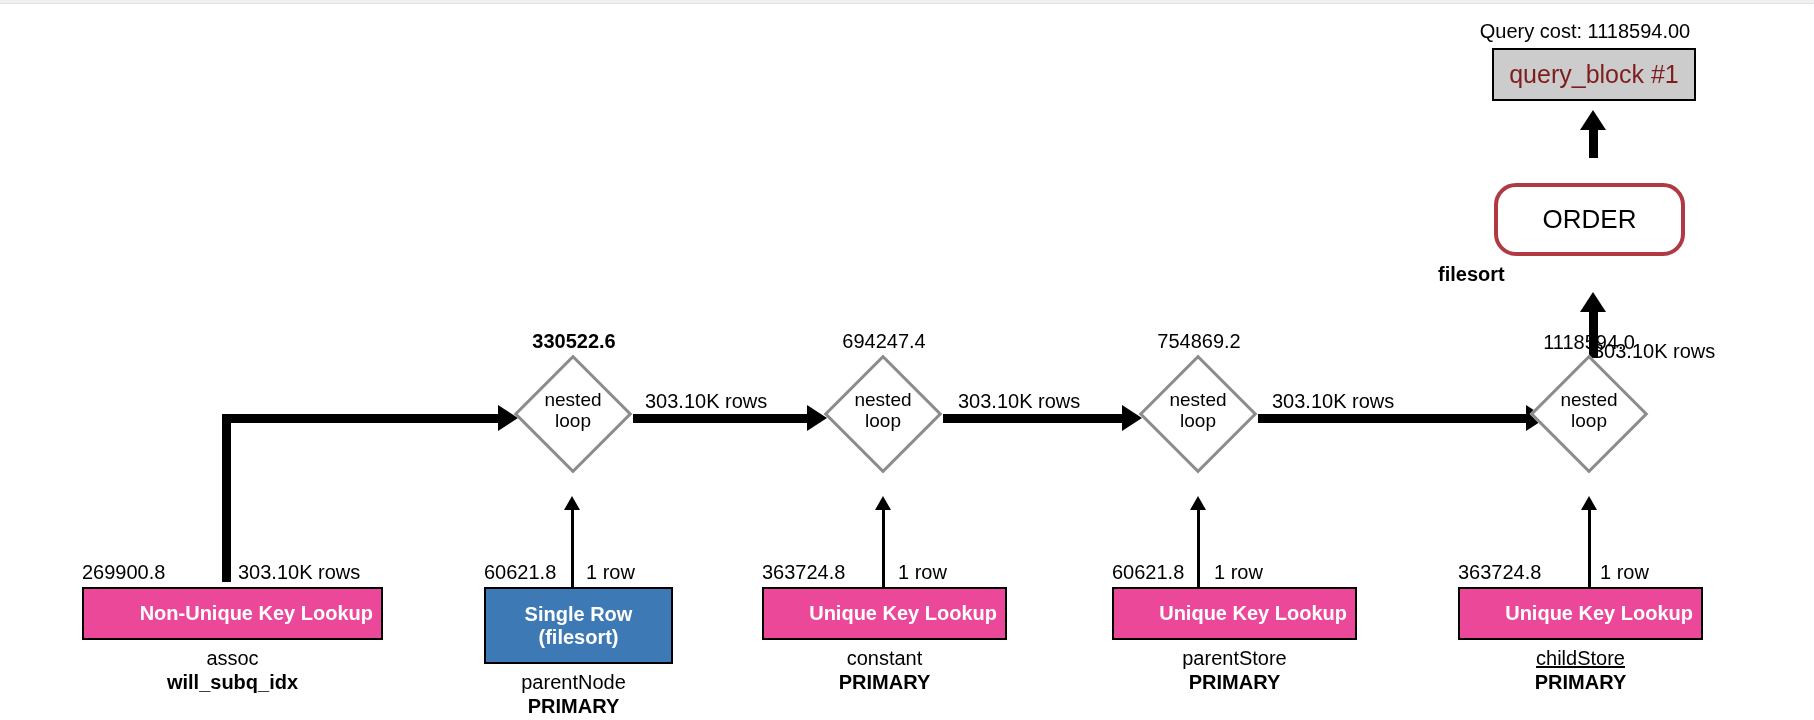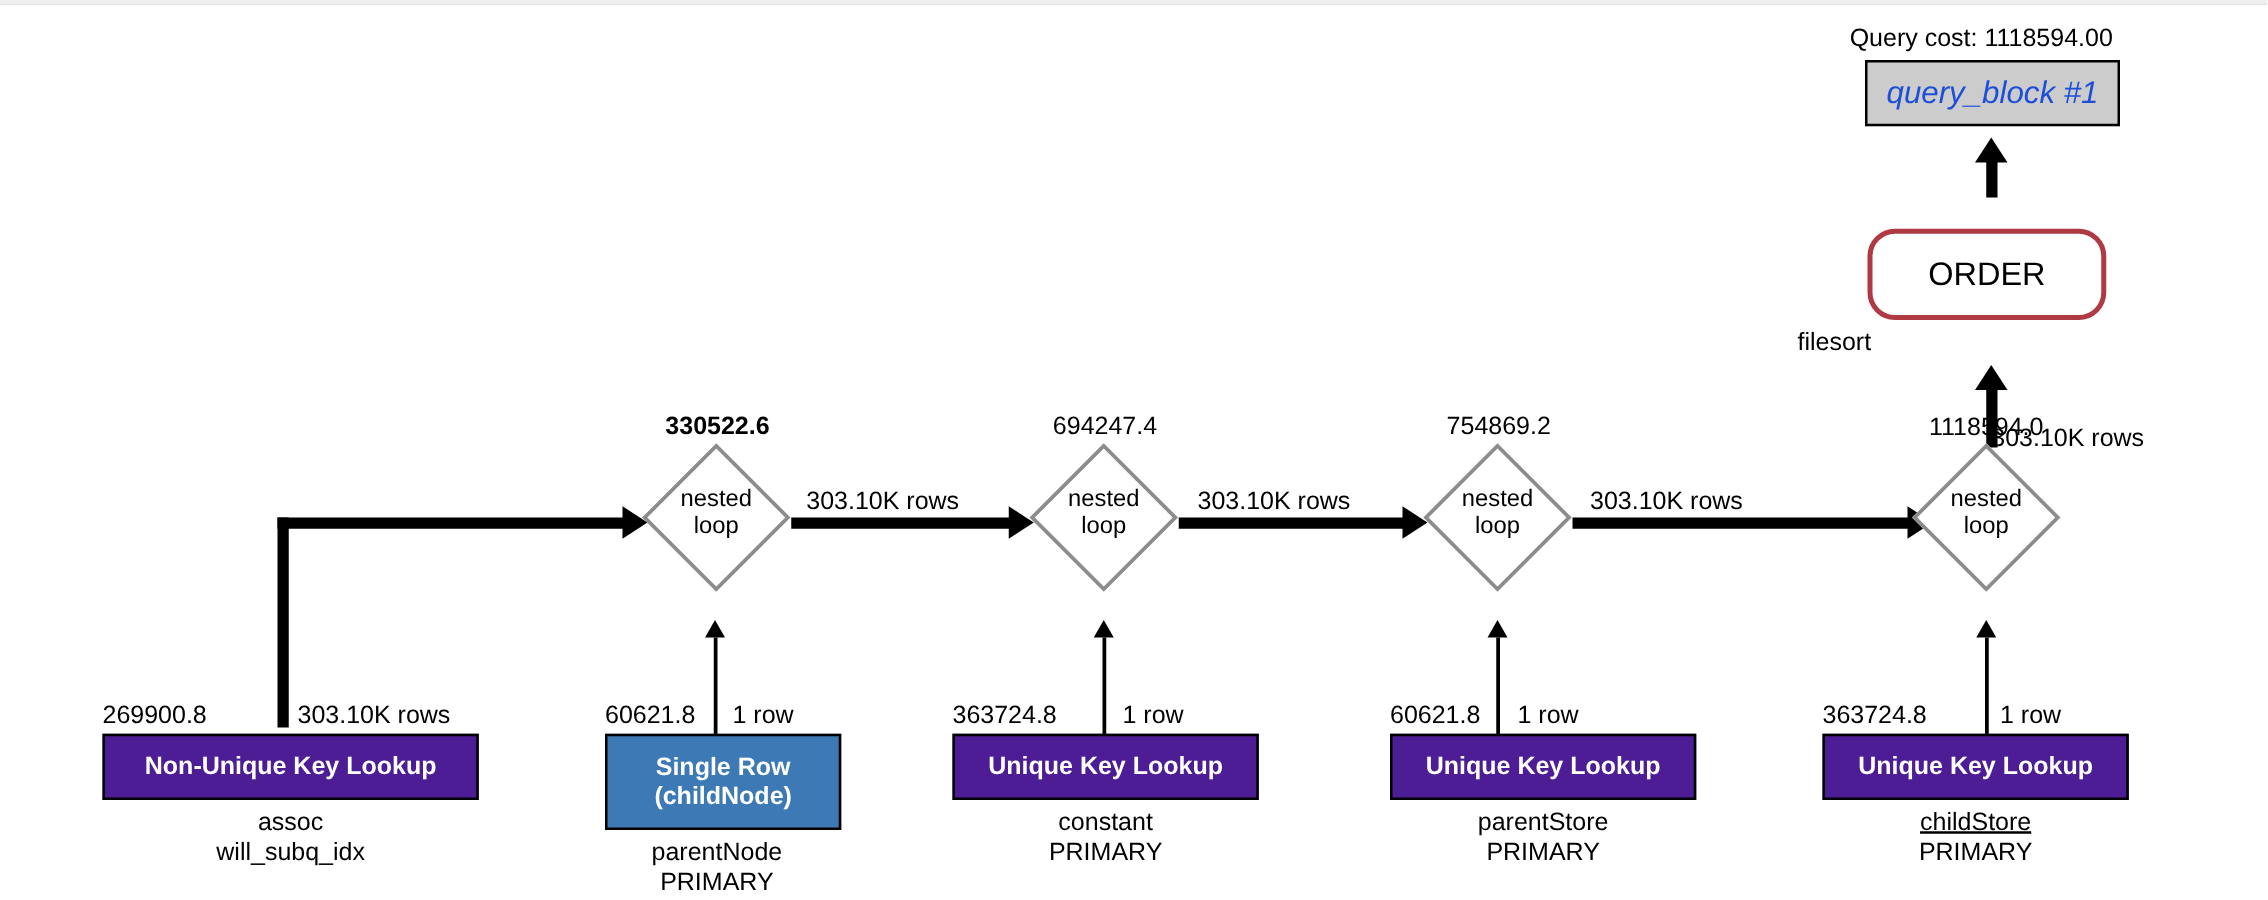--- a/index.html
+++ b/index.html
@@ -38,34 +38,33 @@
     white-space:nowrap;
     color:#000;
   }
   .under-label{
     font-size:20px;
     line-height:24px;
     white-space:nowrap;
     text-align:center;
     color:#000;
   }
-  .under-label.bold{font-weight:normal;}
+  .under-label.bold{font-weight:bold;}
 
   
   .query-block{
     box-sizing:border-box;
     background:#cccccc;
     border:2px solid #000;
     display:flex;
     align-items:center;
     justify-content:center;
     font-size:25px;
-    color:#1d4ed8;
-    white-space:nowrap;
-    font-style:italic;
+    color:#7f1d1d;
+    white-space:nowrap;
   }
   .query-cost{
     font-size:20px;
     white-space:nowrap;
     text-align:center;
   }
 
   
   .order-node{
     box-sizing:border-box;
@@ -115,21 +114,21 @@
     display:flex;
     align-items:center;
     justify-content:center;
     text-align:center;
     color:#ffffff;
     font-weight:bold;
     font-size:20px;
     line-height:23px;
     padding:0 8px;
   }
-  .tbox.green{background:#4c1d95;}
+  .tbox.green{background:#ec4899;justify-content:flex-end;}
   .tbox.blue{background:#3d7ab5;}
 
   
   .edge{position:absolute;background:#000;}
   .edge-thick-h{height:9px;}
   .edge-thick-v{width:9px;}
   .edge-thin-v{width:3px;}
 
   .arrow-right{
     position:absolute;
@@ -244,21 +243,21 @@
   <div class="tbox green abs" style="left:82px; top:587px; width:301px; height:53px;">
     <span>Non-Unique Key Lookup</span>
   </div>
   <div class="under-label abs" style="left:82px; top:646px; width:301px;">assoc</div>
   <div class="under-label bold abs" style="left:82px; top:670px; width:301px;">will_subq_idx</div>
 
   <div class="cost-label abs" style="left:484px; top:561px;">60621.8</div>
   <div class="rows-label abs" style="left:586px; top:561px;">1 row</div>
   <div class="tbox blue abs" style="left:484px; top:587px; width:189px; height:77px; flex-direction:column;">
     <span>Single Row</span>
-    <span>(childNode)</span>
+    <span>(filesort)</span>
   </div>
   <div class="under-label abs" style="left:484px; top:670px; width:179px;">parentNode</div>
   <div class="under-label bold abs" style="left:484px; top:694px; width:179px;">PRIMARY</div>
 
   <div class="cost-label abs" style="left:762px; top:561px;">363724.8</div>
   <div class="rows-label abs" style="left:898px; top:561px;">1 row</div>
   <div class="tbox green abs" style="left:762px; top:587px; width:245px; height:53px;">
     <span>Unique Key Lookup</span>
   </div>
   <div class="under-label abs" style="left:762px; top:646px; width:245px;">constant</div>

